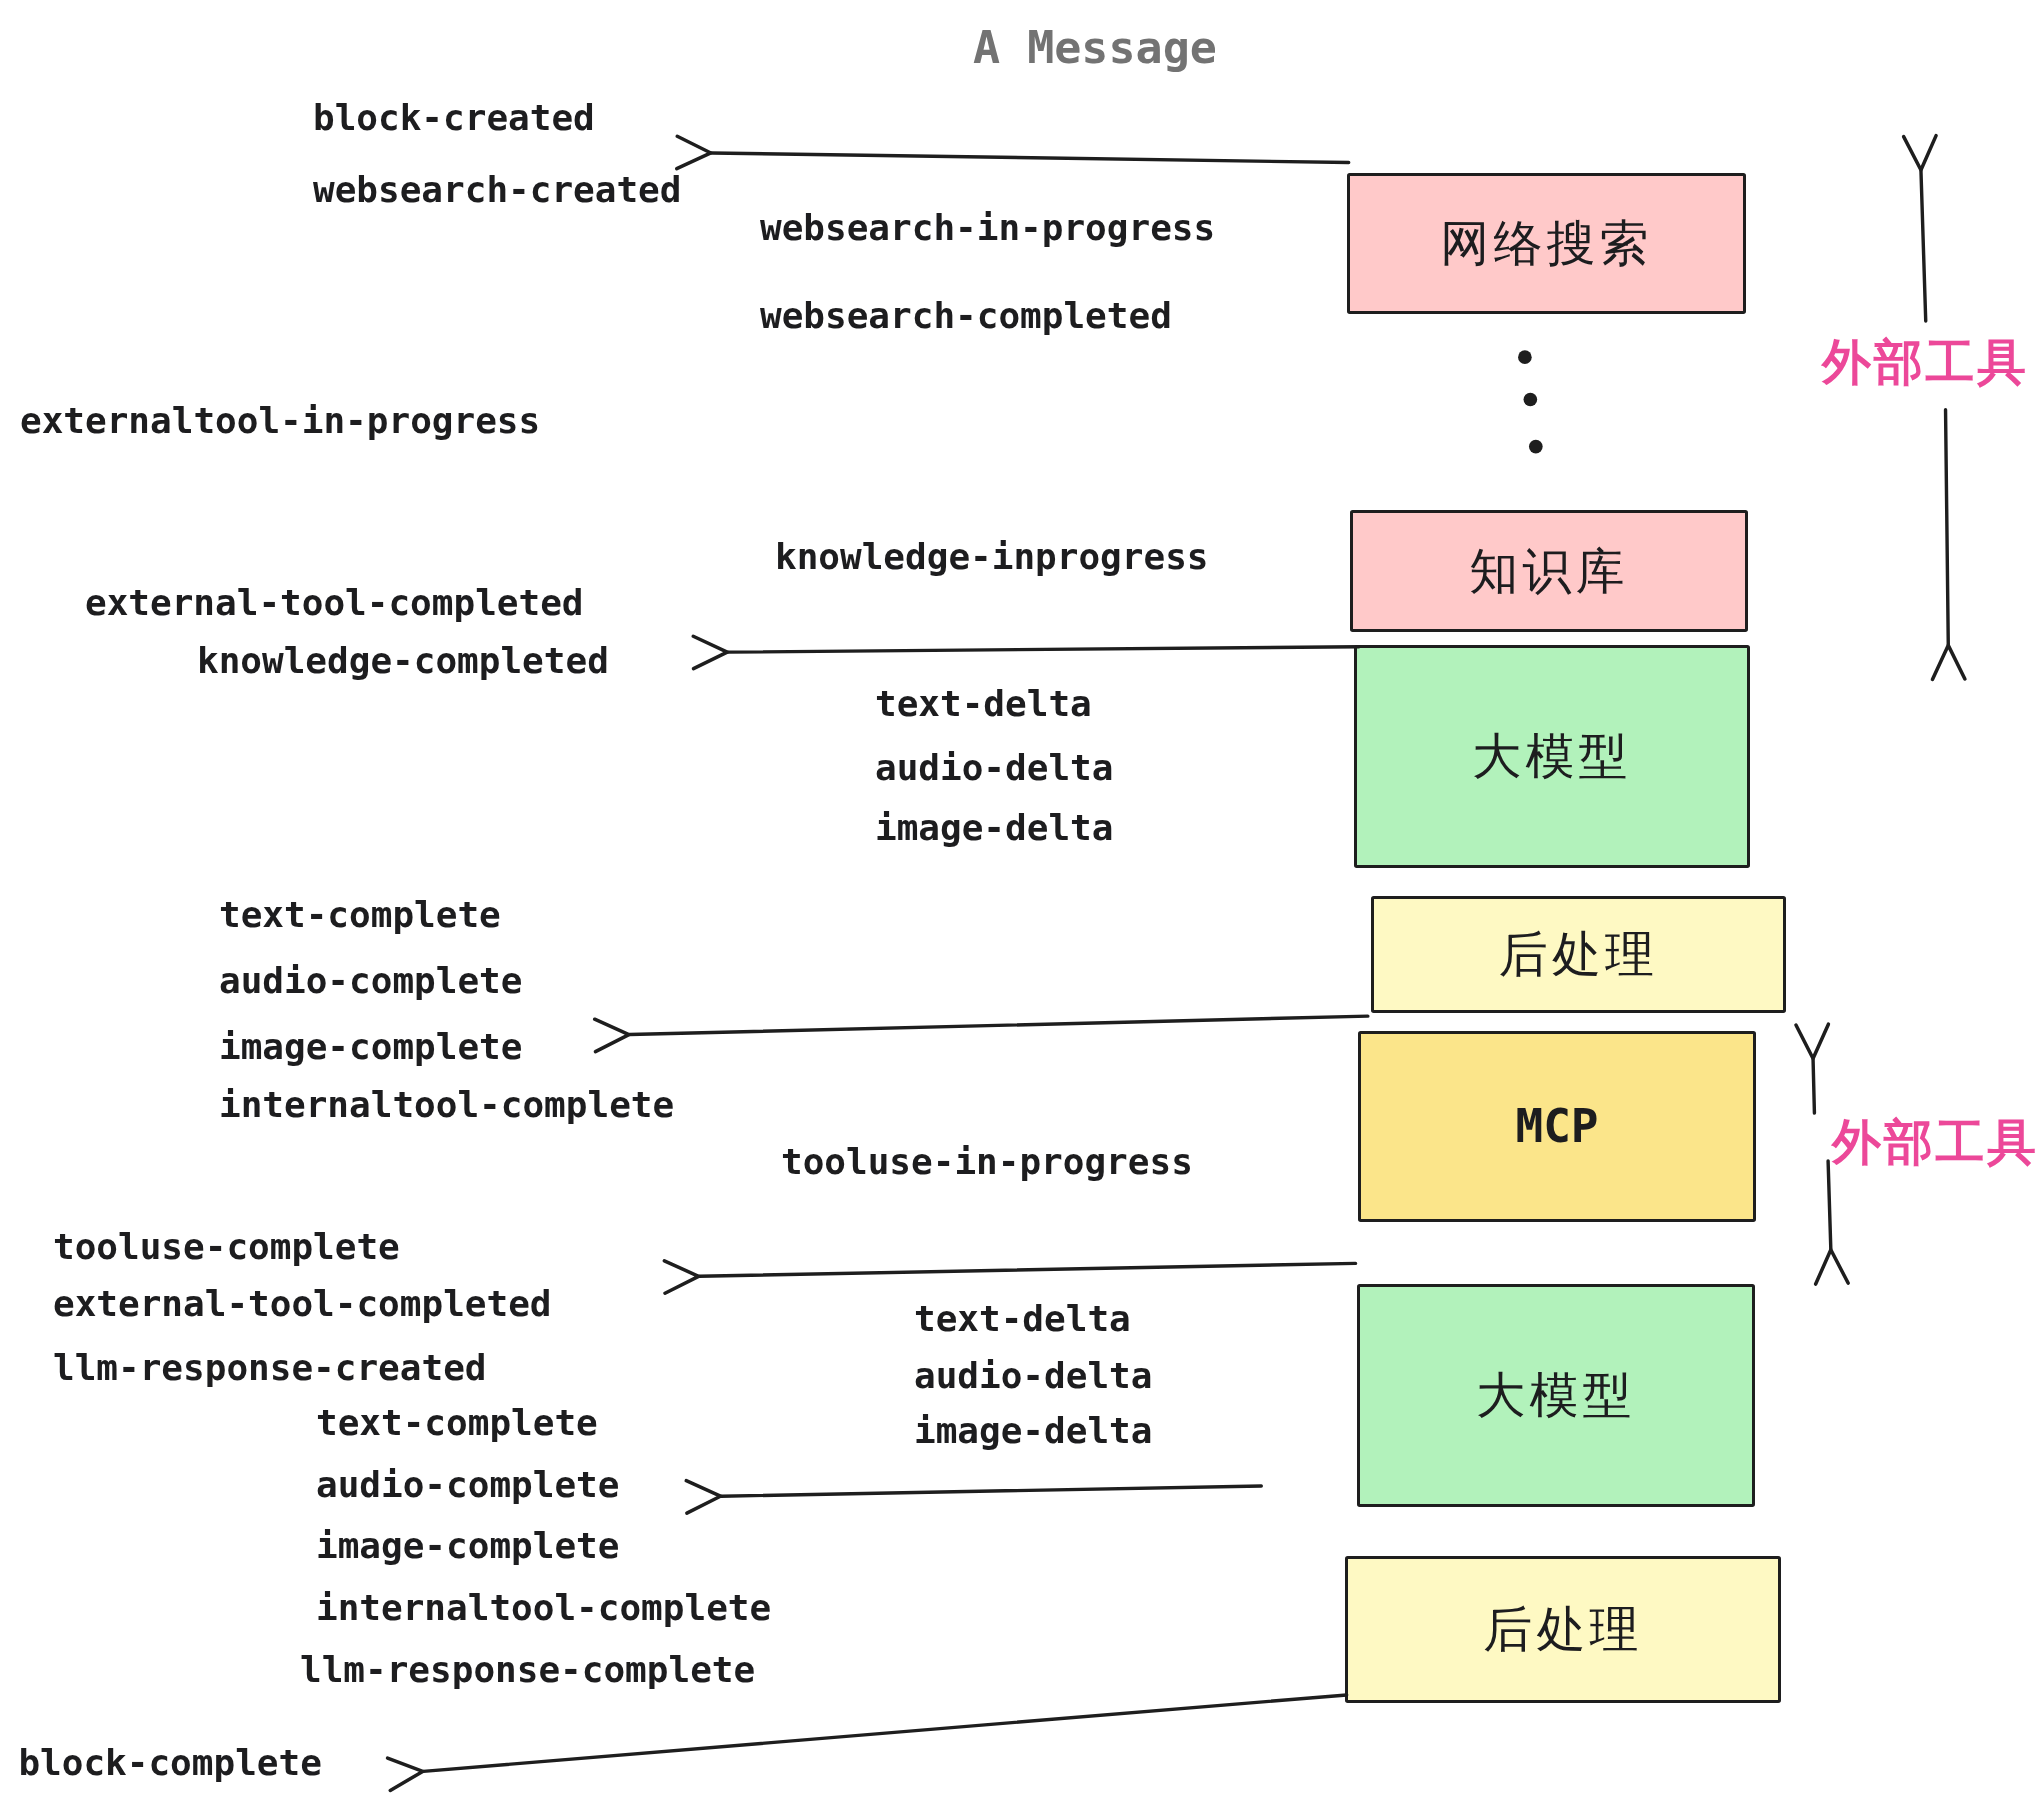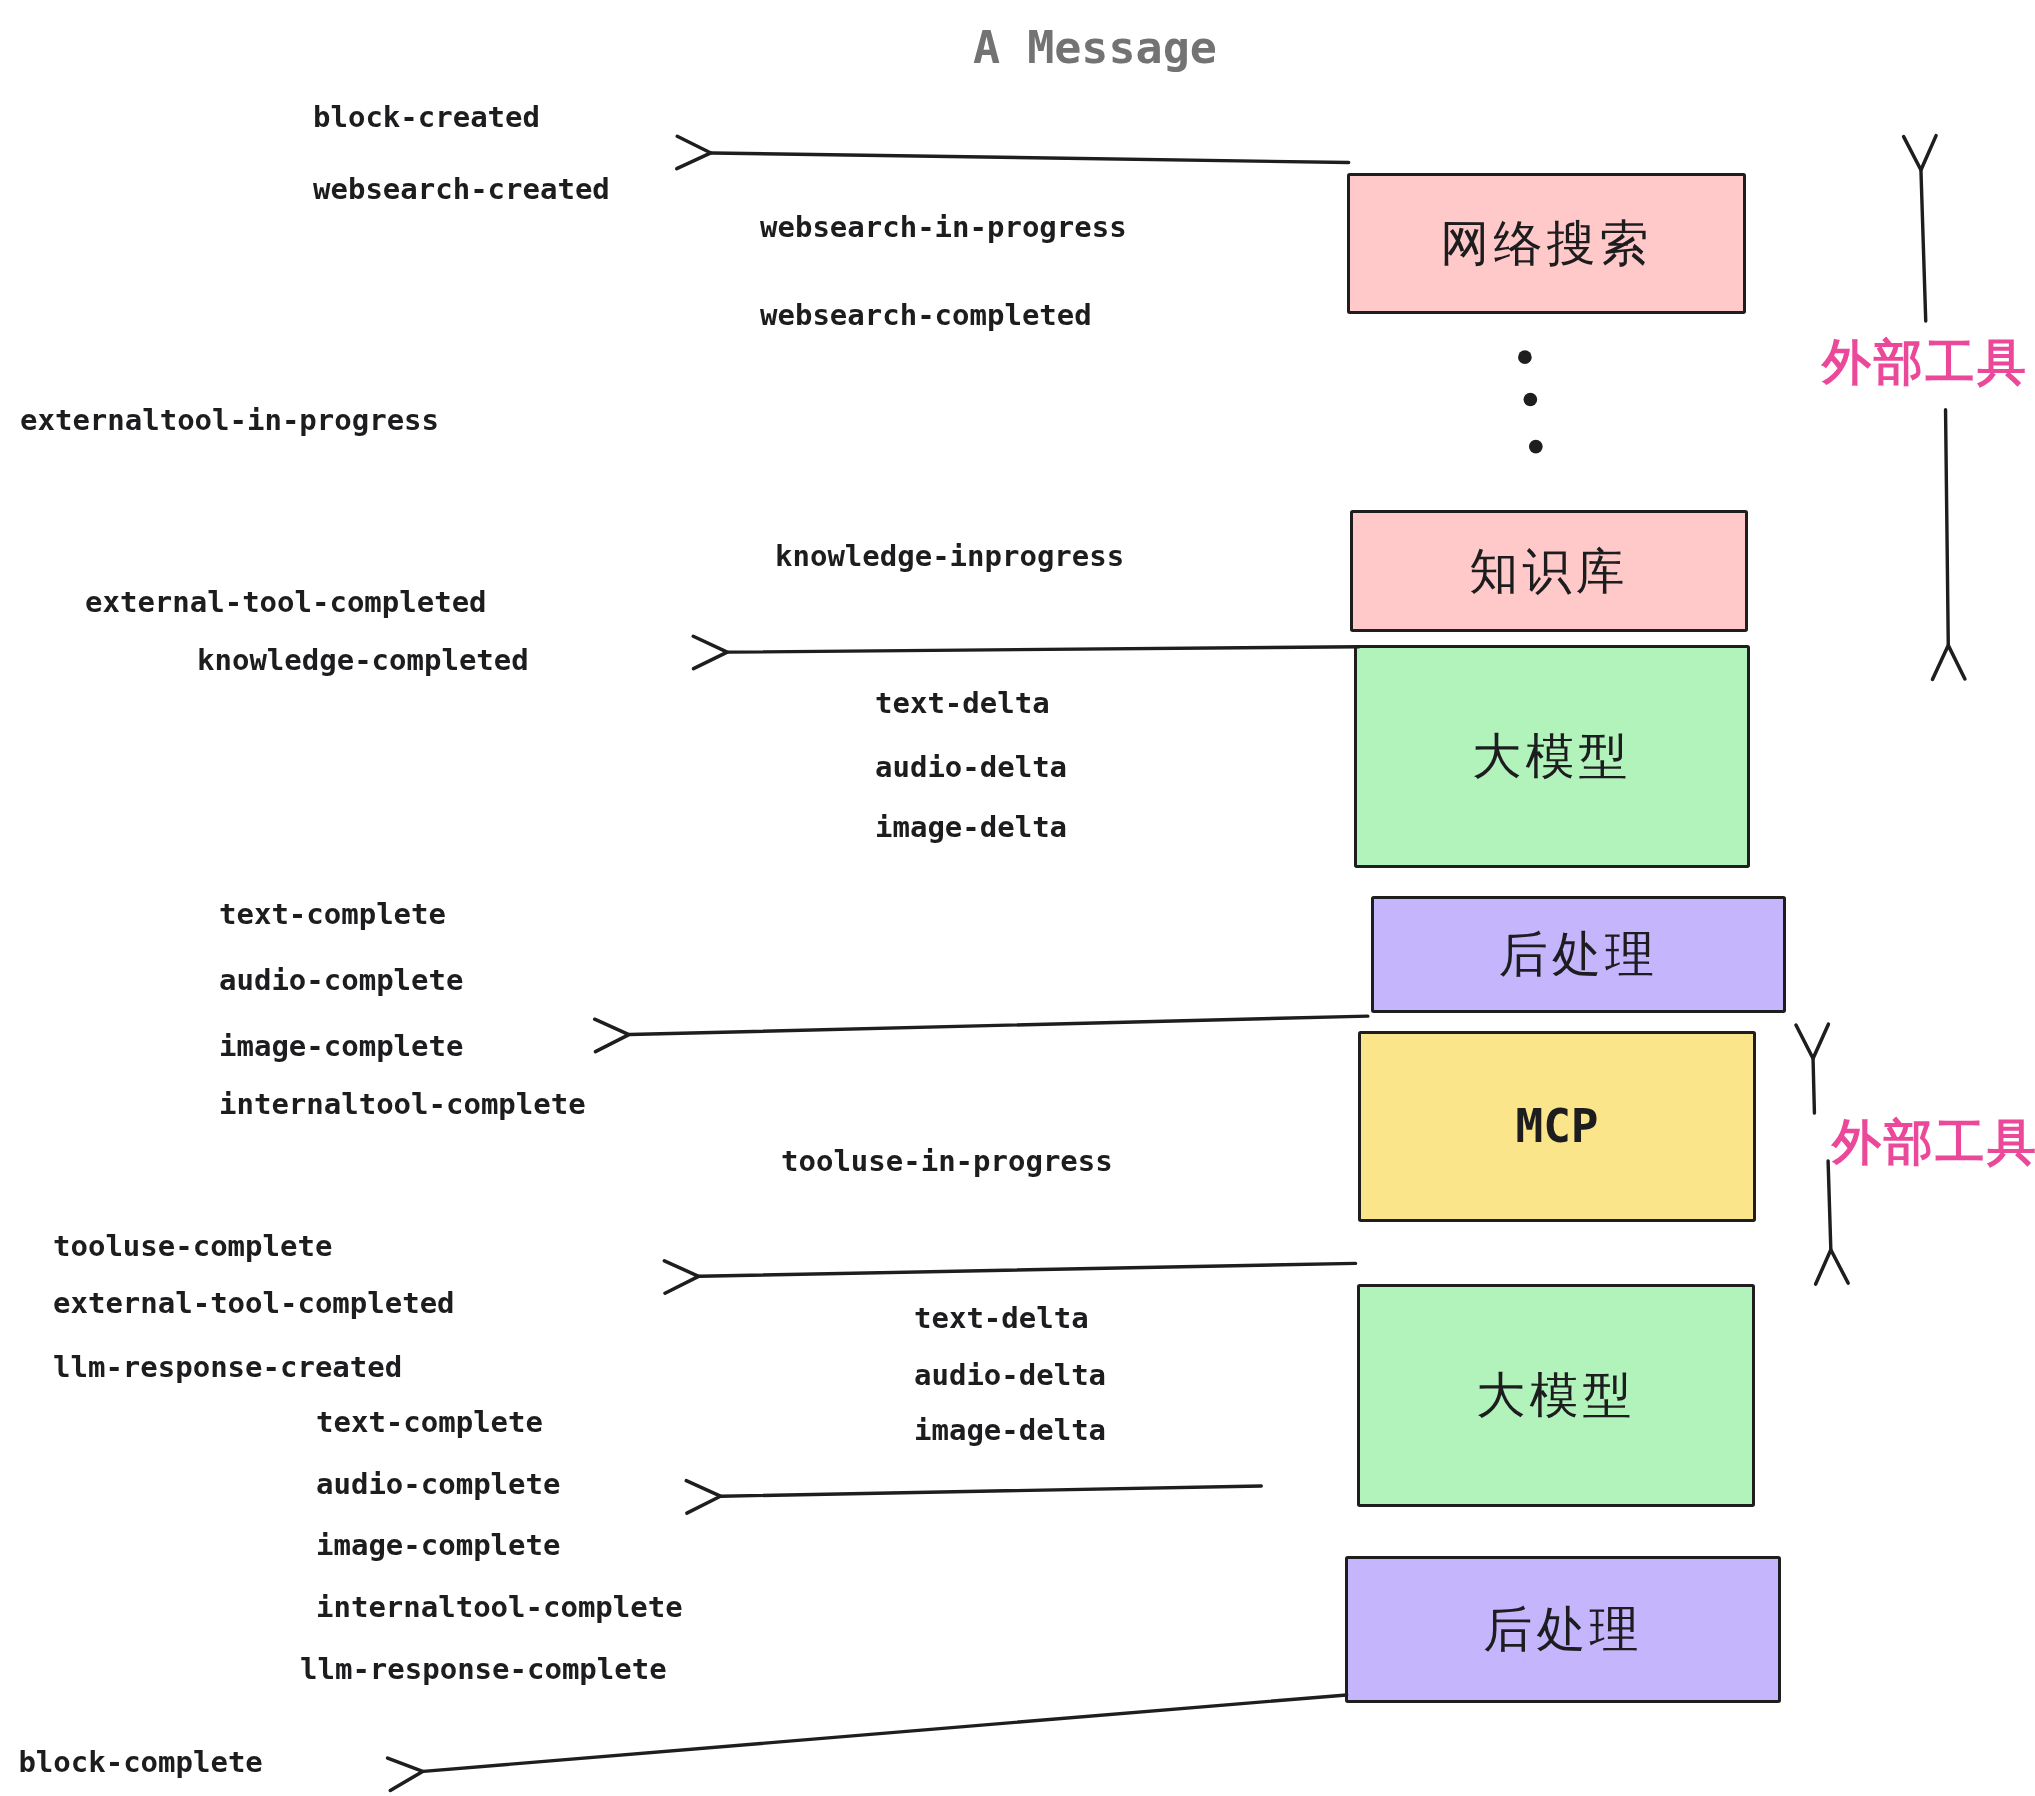--- a/index.html
+++ b/index.html
@@ -15,21 +15,21 @@
   .arrows-layer {
     position: absolute;
     left: 0; top: 0;
     width: 2035px; height: 1796px;
     pointer-events: none;
   }
   .ev {
     position: absolute;
     font-family: "DejaVu Sans Mono", monospace;
     font-weight: bold;
-    font-size: 29px;
+    font-size: 36px;
     line-height: 45px;
     white-space: nowrap;
     color: #1d1d1f;
   }
   .title {
     position: absolute;
     font-family: "DejaVu Sans Mono", monospace;
     font-weight: bold;
     font-size: 45px;
     line-height: 45px;
@@ -41,21 +41,21 @@
     box-sizing: border-box;
     border: 3.4px solid #1e1e1e;
     border-radius: 2.7px;
     display: flex;
     align-items: center;
     justify-content: center;
   }
   .box.pink   { background: #ffc9c9; }
   .box.green  { background: #b2f2bb; }
   .box.yellow { background: #fbe58a; }
-  .box.white  { background: #c4b5fd; }
+  .box.white  { background: #fef9c3; }
   .box-label {
     font-family: "Liberation Sans", sans-serif;
     font-weight: 500;
     font-size: 49px;
     line-height: 55px;
     color: #1d1d1f;
     white-space: nowrap;
     letter-spacing: 4.1px;
   }
   .box-label.mono {

